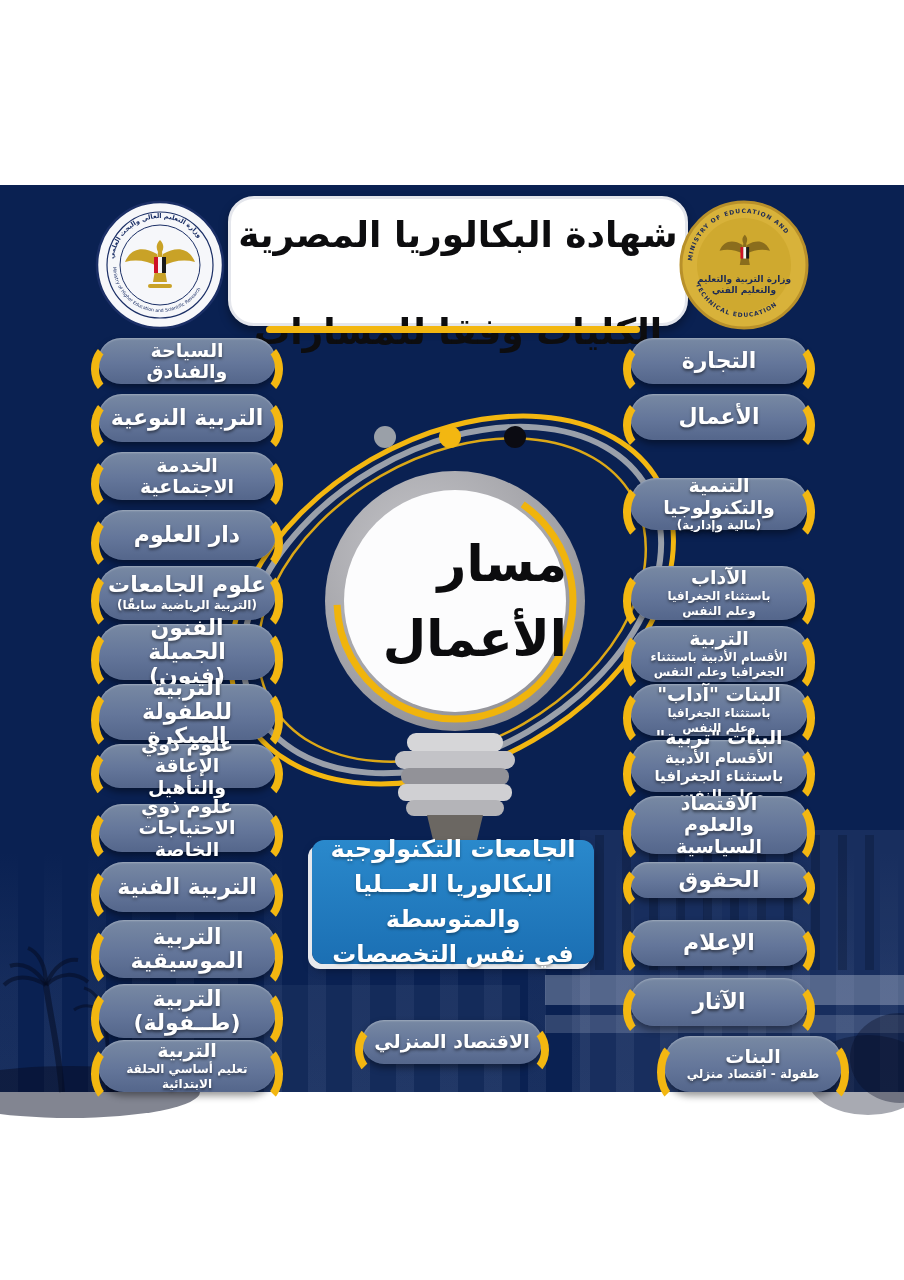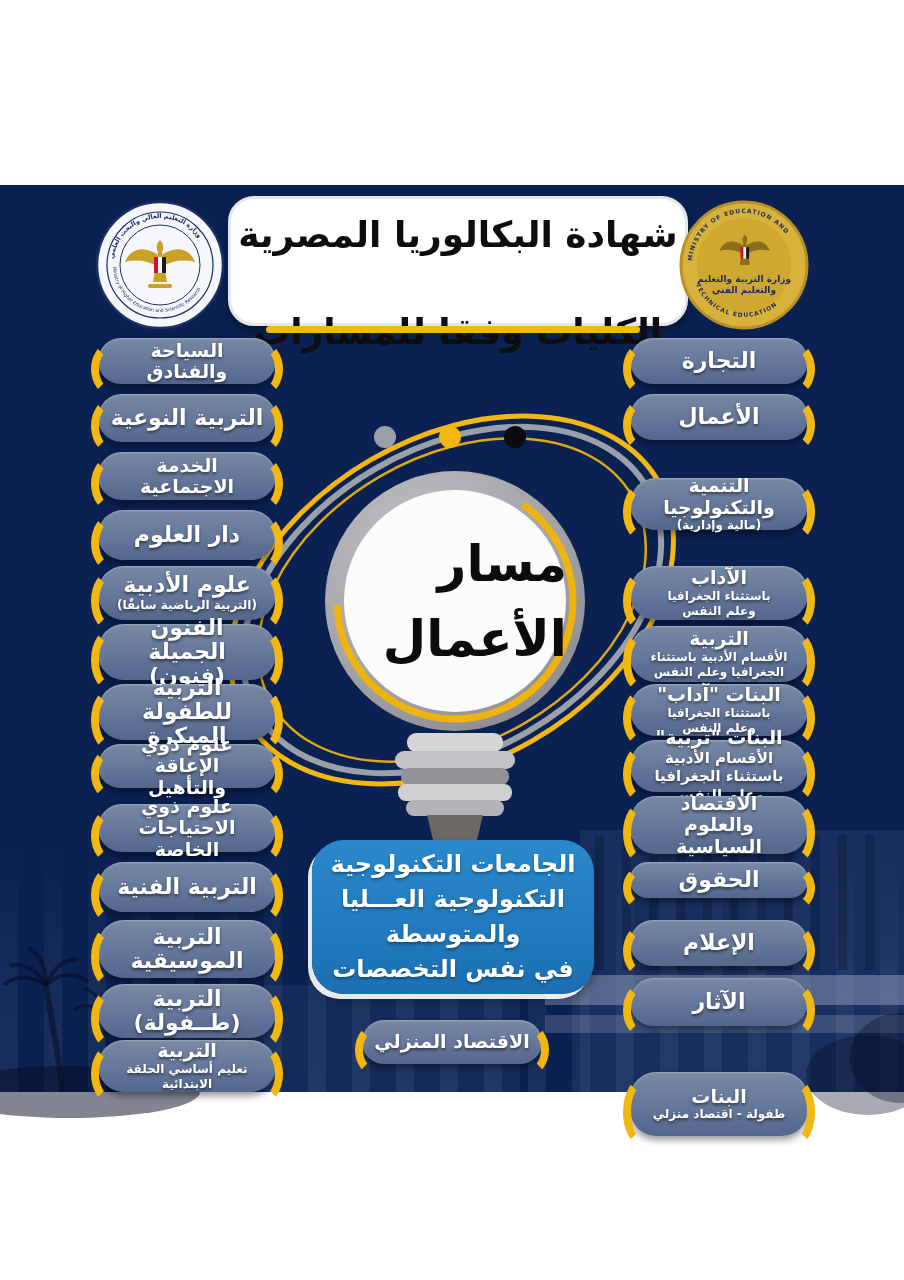--- a/index.html
+++ b/index.html
@@ -60,23 +60,23 @@
   .xs{font-size:15px;line-height:1.25;text-align:center;}
   
   .bulb-text{
     position:absolute;left:343px;top:492px;width:224px;height:220px;z-index:2;
     display:flex;flex-direction:column;align-items:flex-start;justify-content:center;
     direction:rtl;text-align:center;
   }
   .bulb-line{font-size:50px;font-weight:bold;color:#0c0c0e;line-height:1.5;}
   
   .center-box{
-    position:absolute;left:312px;top:840px;width:282px;height:154px;z-index:2;
+    position:absolute;left:312px;top:840px;width:282px;height:124px;z-index:2;
     background:linear-gradient(180deg,#2a89cc 0%,#1b6fb3 100%);
-    border-radius:32px;
+    border-radius:12px;
     box-shadow:-4px 5px 0 rgba(255,255,255,.9), 0 6px 10px rgba(0,0,0,.35);
     display:flex;flex-direction:column;align-items:center;justify-content:center;
     direction:rtl;text-align:center;
   }
   .cbox-line{font-size:24px;font-weight:bold;color:#ffffff;line-height:1.45;text-shadow:0 2px 3px rgba(0,0,0,.35);white-space:nowrap;}
   
   .bottom-pill{left:362px;top:1020px;width:180px;height:44px;position:absolute;z-index:2;}
 </style>
 </head>
 <body>
@@ -242,21 +242,21 @@
       <span class="br brL"></span>
       <span class="br brR"></span>
       <div class="plines">
         <div class="pline lg">دار العلوم</div>
       </div>
     </div>
     <div class="pill" style="left: 98px; top: 566px; height: 54px;">
       <span class="br brL"></span>
       <span class="br brR"></span>
       <div class="plines">
-        <div class="pline lg">علوم الأدبية</div>
+        <div class="pline lg">علوم الجامعات</div>
         <div class="pline sm">(التربية الرياضية سابقًا)</div>
       </div>
     </div>
     <div class="pill" style="left: 98px; top: 624px; height: 56px;">
       <span class="br brL"></span>
       <span class="br brR"></span>
       <div class="plines">
         <div class="pline lg">الفنون الجميلة</div>
         <div class="pline lg">(فنون)</div>
       </div>
@@ -399,33 +399,33 @@
         <div class="pline lg">الإعلام</div>
       </div>
     </div>
     <div class="pill" style="left: 630px; top: 978px; height: 48px;">
       <span class="br brL"></span>
       <span class="br brR"></span>
       <div class="plines">
         <div class="pline lg">الآثار</div>
       </div>
     </div>
-    <div class="pill" style="left: 630px; top: 1036px; height: 64px; margin-top: 36px;">
+    <div class="pill" style="left: 664px; top: 1036px; height: 56px;">
       <span class="br brL"></span>
       <span class="br brR"></span>
       <div class="plines">
         <div class="pline md">البنات</div>
         <div class="pline sm">طفولة - اقتصاد منزلي</div>
       </div>
     </div>
   </div>
 
 <div class="center-box">
   <div class="cbox-line">الجامعات التكنولوجية</div>
-  <div class="cbox-line">التكنولوجية العـــليا</div>
+  <div class="cbox-line">البكالوريا العـــليا</div>
   <div class="cbox-line">والمتوسطة</div>
   <div class="cbox-line">في نفس التخصصات</div>
 </div>
 
 <div class="pill bottom-pill">
   <span class="br brL"></span>
   <span class="br brR"></span>
   <div class="plines">
     <div class="pline md">الاقتصاد المنزلي</div>
   </div>

